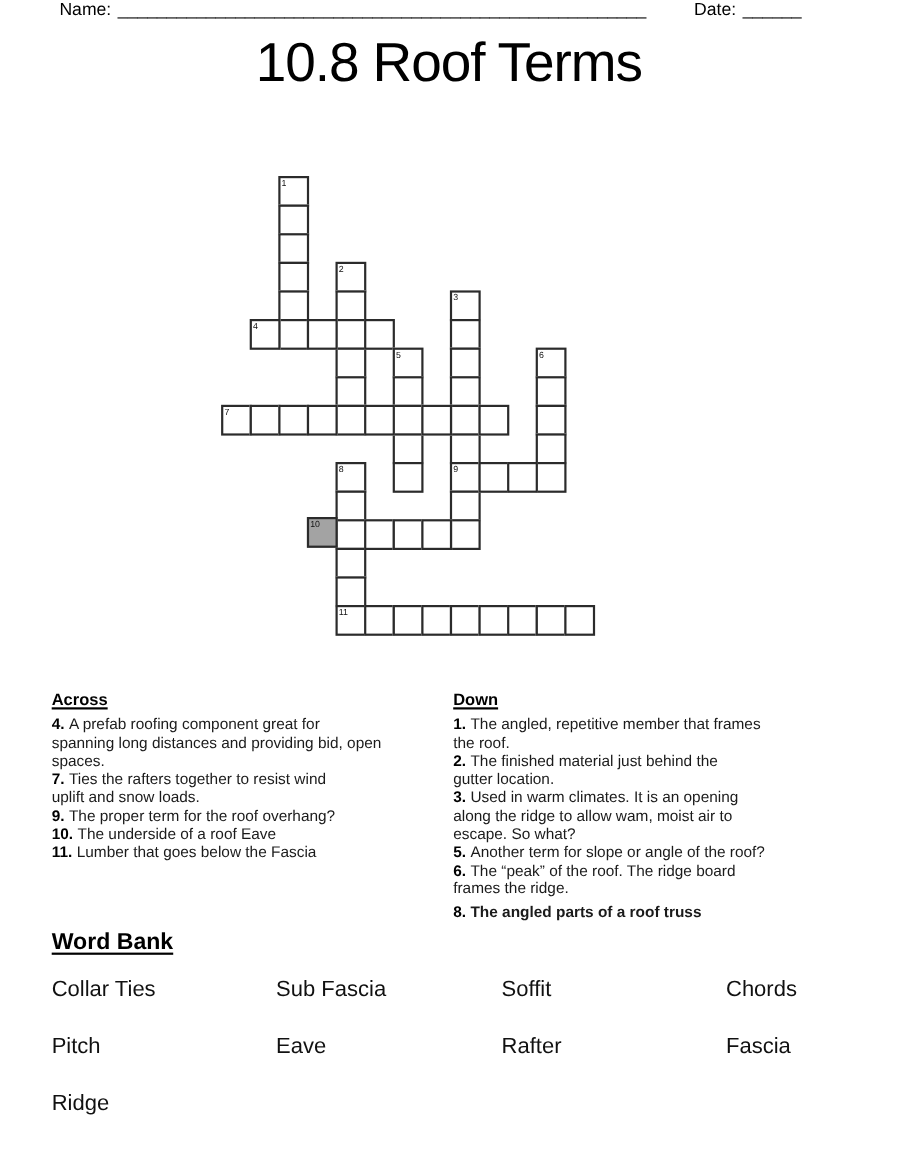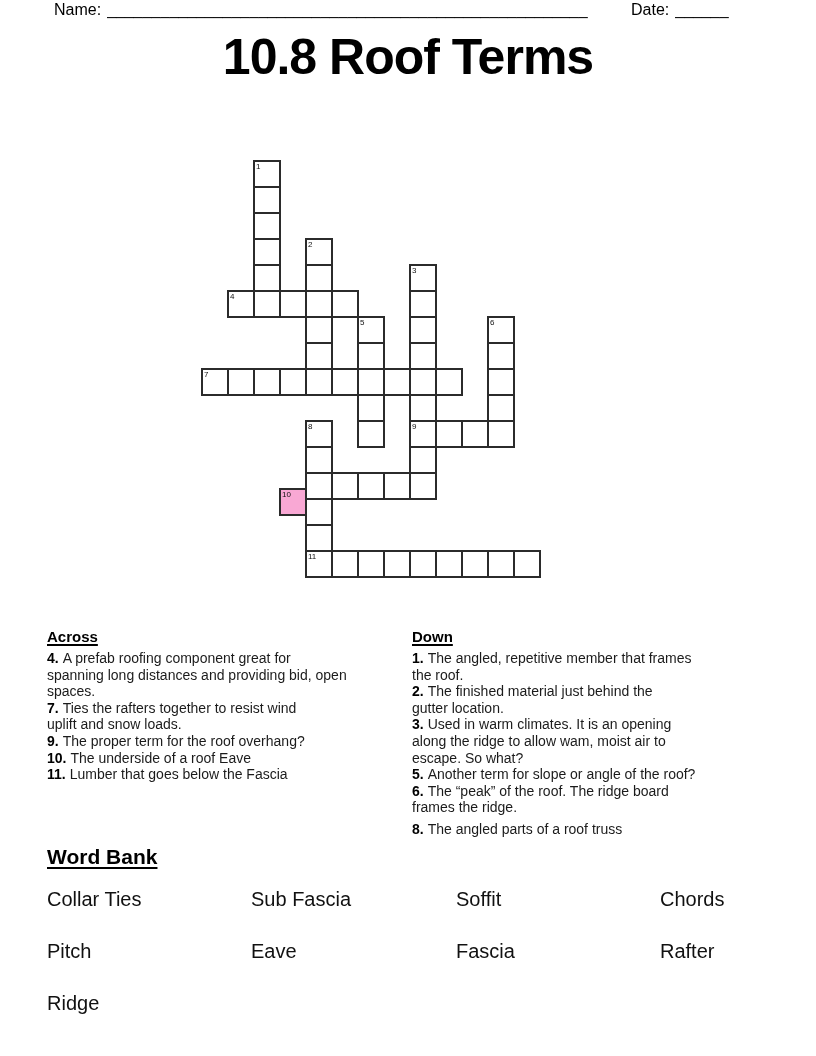--- a/index.html
+++ b/index.html
@@ -9,21 +9,21 @@
   }
   
   .topline { position:absolute; left:4px; top:1px; width:100%; height:24px; font-size:16px; color:#000; }
   .name-group { position:absolute; left:50px; top:0; white-space:nowrap; }
   .date-group { position:absolute; left:627px; top:0; white-space:nowrap; }
   .lbl { margin-right:6px; }
   .blank { white-space:pre; letter-spacing:0; }
   
   .title {
     position:absolute; left:0; top:30px; width:100%; margin:0; text-align:center;
-    font-size:50px; line-height:54px; font-weight:700; letter-spacing:-1px; color:#000;
+    font-size:50px; line-height:54px; font-weight:400; letter-spacing:-1px; color:#000;
   }
   
   .grid { position:absolute; left:201px; top:160px; width:341px; height:419px; }
   .cw-cell {
     position:absolute; width:28px; height:28px; box-sizing:border-box;
     border:2px solid #2b2b2b; background:#ffffff;
   }
   .cw-num {
     position:absolute; left:1px; top:0px; font-size:8px; line-height:10px;
     color:#111; font-family:"Liberation Sans", sans-serif;
@@ -32,21 +32,21 @@
   .clues { position:absolute; top:628px; font-size:14px; line-height:16.6px; color:#1b1b1b; }
   .clues.across { left:47px;  width:372px; }
   .clues.down   { left:412px; width:372px; }
   .clue-head {
     font-size:15px; line-height:17px; font-weight:700; color:#000;
     text-decoration:underline; text-decoration-thickness:2px; text-underline-offset:2px;
     margin-bottom:5px;
   }
   p.clue { margin:0; white-space:pre-line; }
   p.clue b { margin-right:4px; white-space:normal; color:#000; }
-  p.clue.gap { margin-top:5px; }
+  p.clue.gap { margin-top:5px;font-weight:bold; }
   
   .wordbank { position:absolute; left:47px; top:844px; width:745px; }
   .wb-head {
     font-size:21px; line-height:25px; font-weight:700; color:#000;
     text-decoration:underline; text-decoration-thickness:2px; text-underline-offset:3px;
     margin-bottom:16px;
   }
   .wb-grid {
     display:grid; grid-template-columns:180px 181px 180px 1fr;
     font-size:20px; line-height:28px; color:#111;gap:24px;
@@ -127,21 +127,21 @@
       </div>
       <div class="cw-cell" style="left: 104px; top: 286px; border-color: rgb(43, 43, 43); background: rgb(255, 255, 255);"></div>
       <div class="cw-cell" style="left: 104px; top: 312px; border-color: rgb(43, 43, 43); background: rgb(255, 255, 255);"></div>
       <div class="cw-cell" style="left: 104px; top: 338px; border-color: rgb(43, 43, 43); background: rgb(255, 255, 255);"></div>
       <div class="cw-cell" style="left: 104px; top: 364px; border-color: rgb(43, 43, 43); background: rgb(255, 255, 255);"></div>
       <div class="cw-cell" style="left: 104px; top: 390px; border-color: rgb(43, 43, 43); background: rgb(255, 255, 255);">
         <span class="cw-num">11</span>
       </div>
       <div class="cw-cell" style="left: 234px; top: 260px; border-color: rgb(43, 43, 43); background: rgb(255, 255, 255);"></div>
       <div class="cw-cell" style="left: 260px; top: 260px; border-color: rgb(43, 43, 43); background: rgb(255, 255, 255);"></div>
-      <div class="cw-cell" style="left: 78px; top: 328px; border-color: rgb(43, 43, 43); background: #f9a8d4;">
+      <div class="cw-cell" style="left: 78px; top: 310px; border-color: rgb(43, 43, 43); background: #a3a3a3;">
         <span class="cw-num">10</span>
       </div>
       <div class="cw-cell" style="left: 130px; top: 312px; border-color: rgb(43, 43, 43); background: rgb(255, 255, 255);"></div>
       <div class="cw-cell" style="left: 156px; top: 312px; border-color: rgb(43, 43, 43); background: rgb(255, 255, 255);"></div>
       <div class="cw-cell" style="left: 182px; top: 312px; border-color: rgb(43, 43, 43); background: rgb(255, 255, 255);"></div>
       <div class="cw-cell" style="left: 130px; top: 390px; border-color: rgb(43, 43, 43); background: rgb(255, 255, 255);"></div>
       <div class="cw-cell" style="left: 156px; top: 390px; border-color: rgb(43, 43, 43); background: rgb(255, 255, 255);"></div>
       <div class="cw-cell" style="left: 182px; top: 390px; border-color: rgb(43, 43, 43); background: rgb(255, 255, 255);"></div>
       <div class="cw-cell" style="left: 208px; top: 390px; border-color: rgb(43, 43, 43); background: rgb(255, 255, 255);"></div>
       <div class="cw-cell" style="left: 234px; top: 390px; border-color: rgb(43, 43, 43); background: rgb(255, 255, 255);"></div>
@@ -179,20 +179,20 @@
 
   <div class="wordbank">
     <div class="wb-head">Word Bank</div>
     <div class="wb-grid">
       <div>Collar Ties</div>
       <div>Sub Fascia</div>
       <div>Soffit</div>
       <div>Chords</div>
       <div>Pitch</div>
       <div>Eave</div>
+      <div>Rafter</div>
       <div>Fascia</div>
-      <div>Rafter</div>
       <div>Ridge</div>
       <div></div>
     </div>
   </div>
 
 </div>
 
 </body></html>

